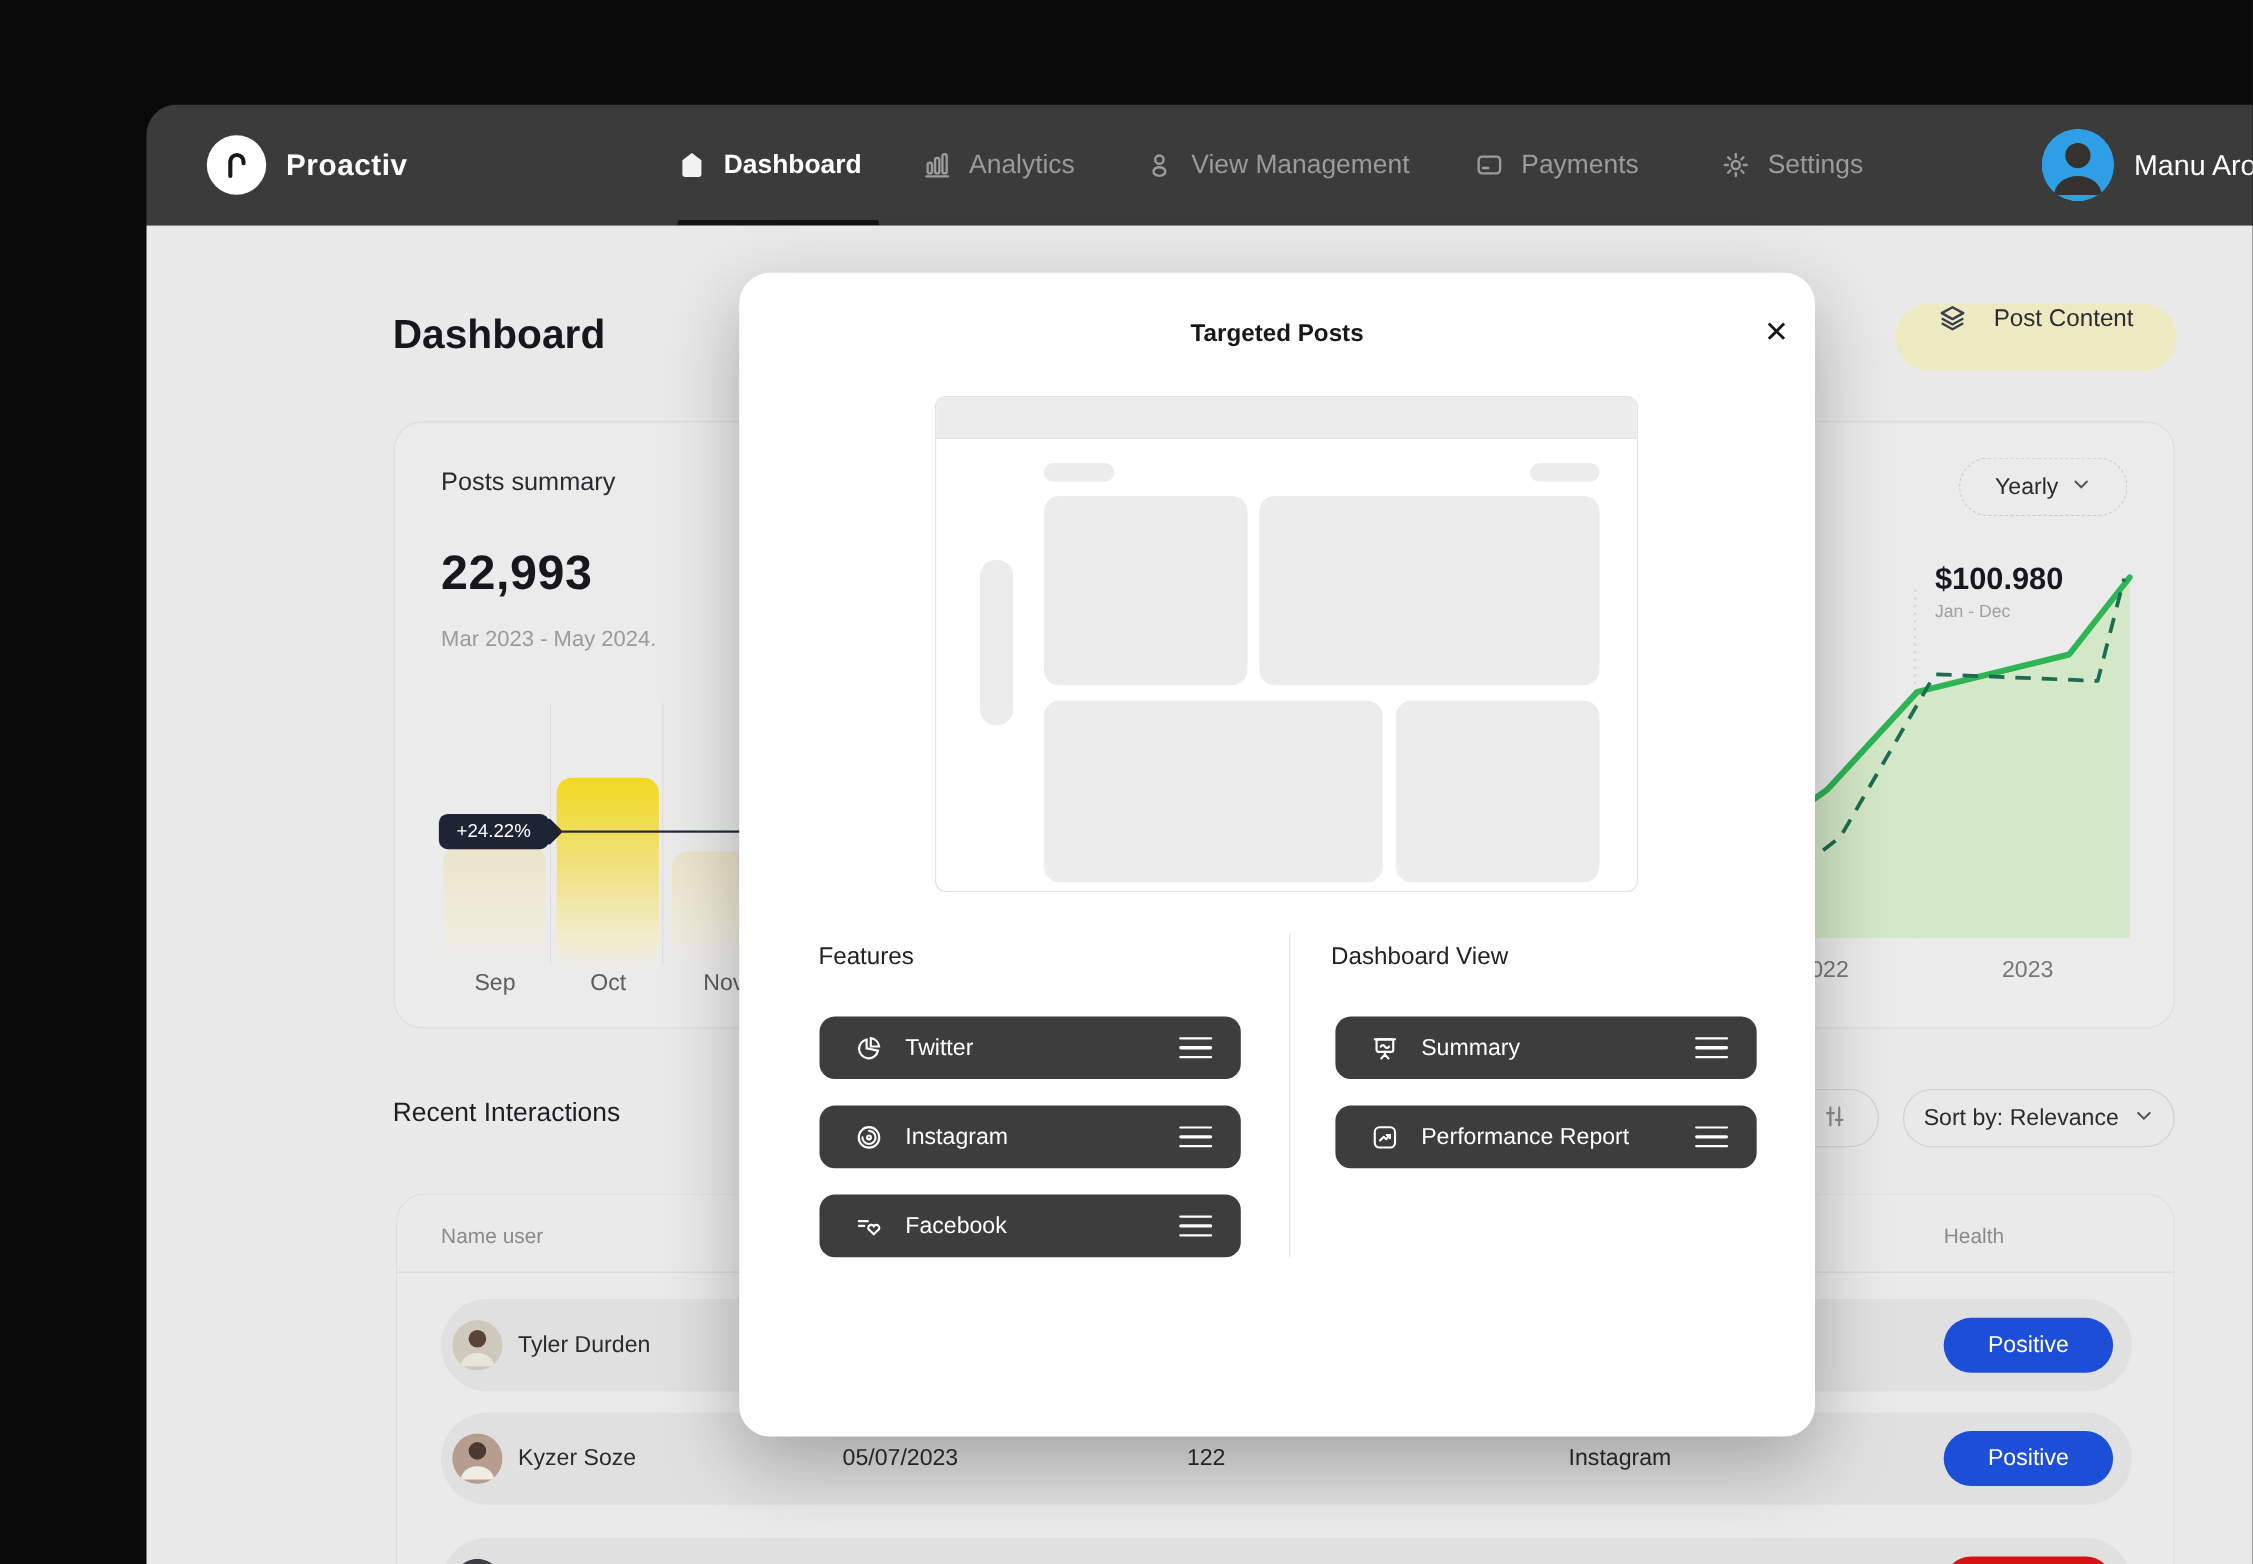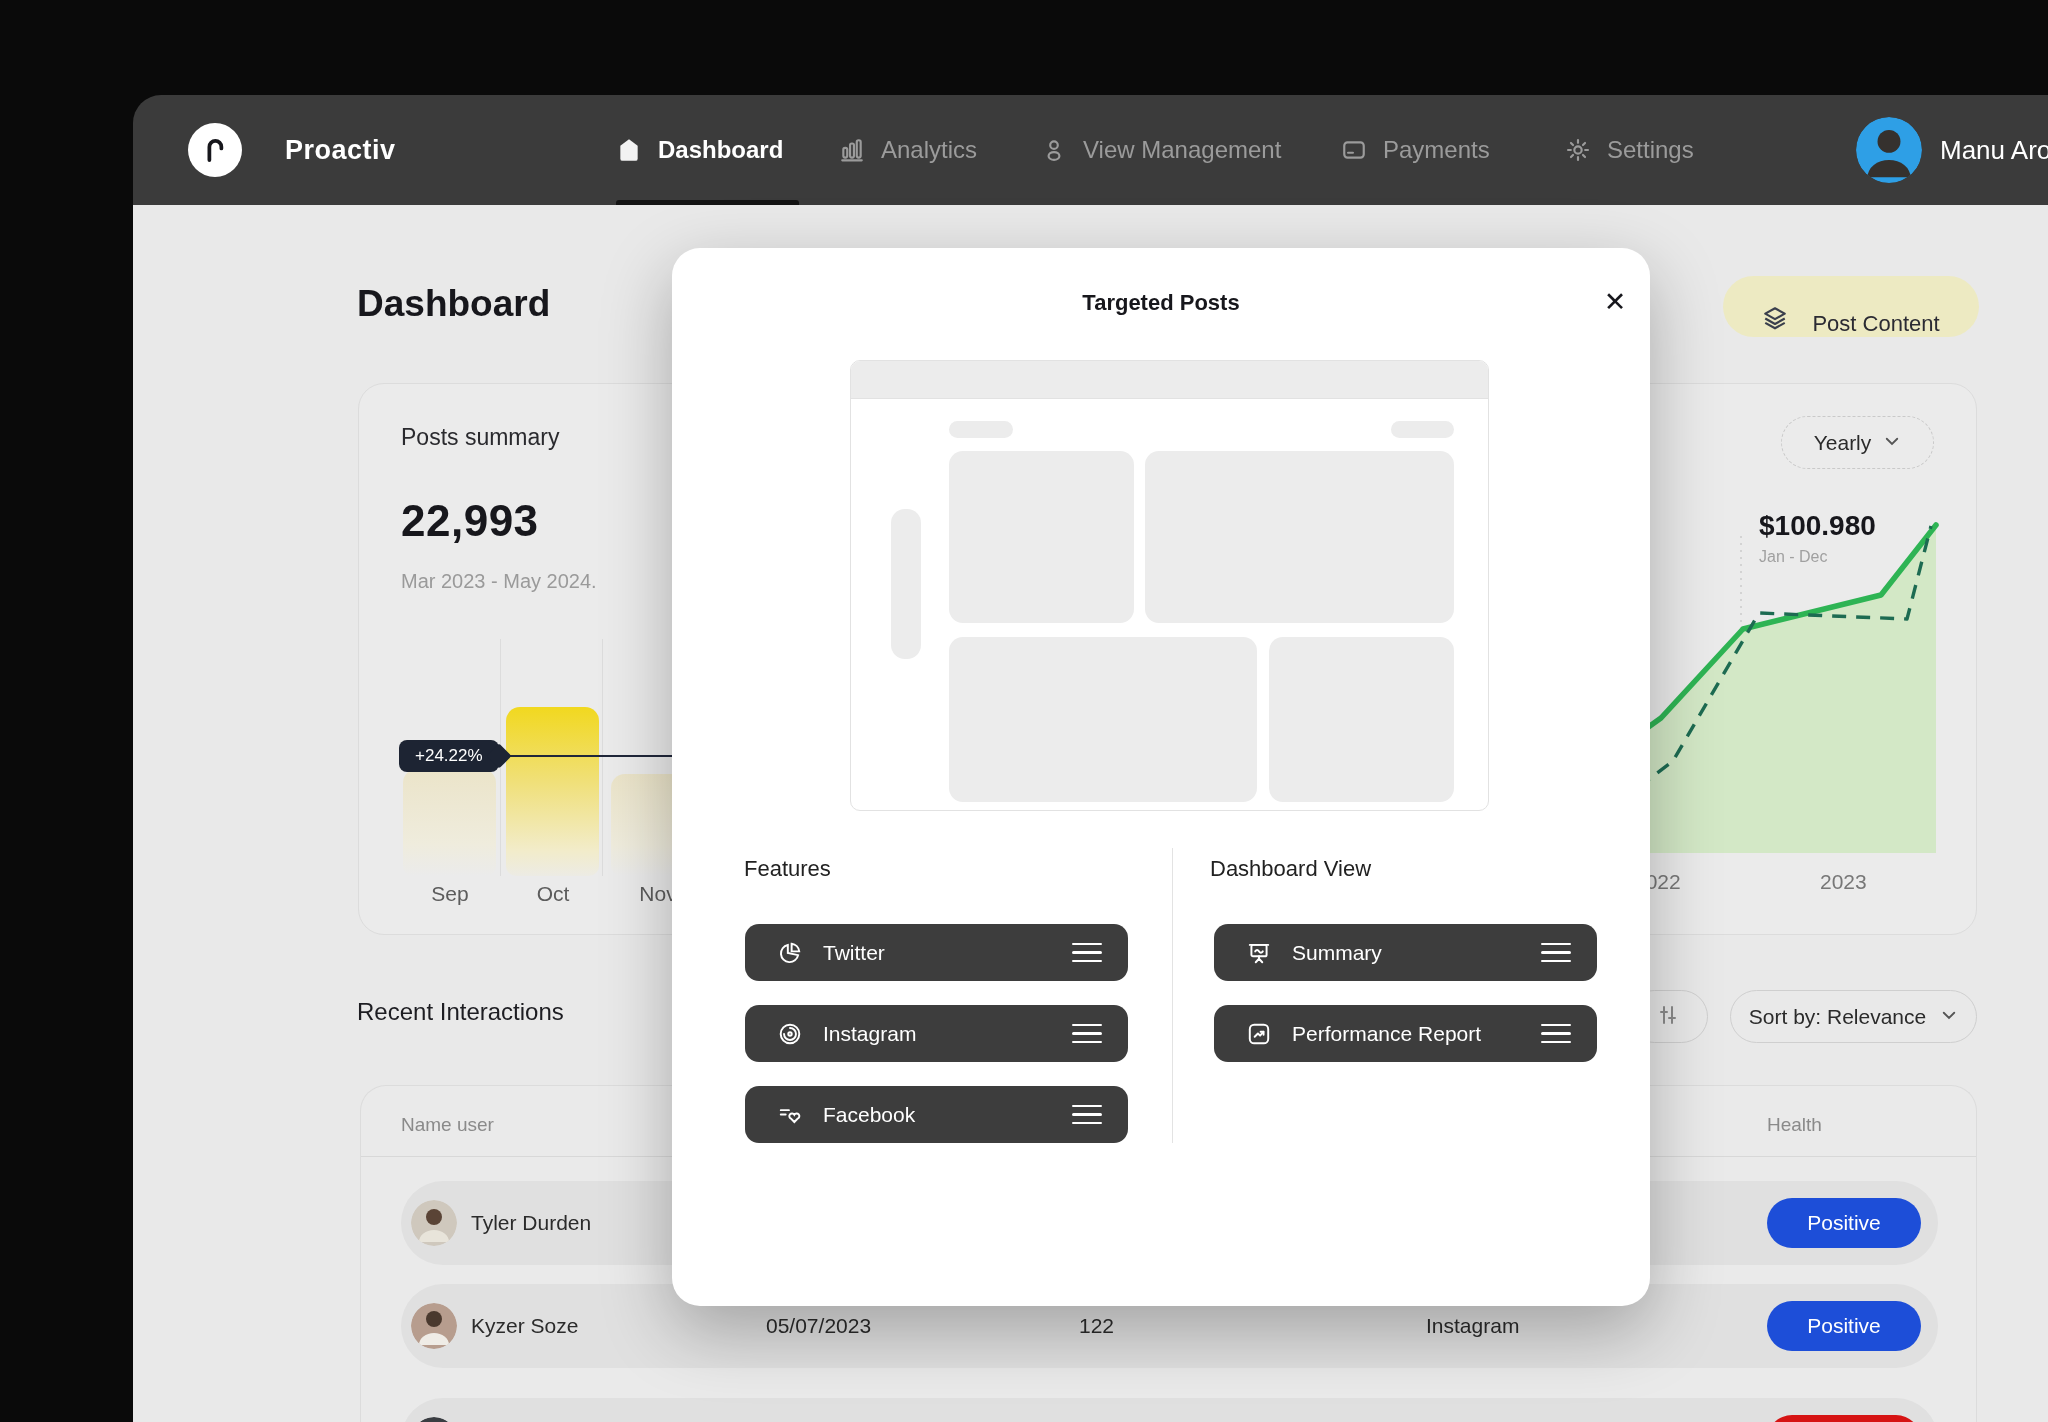--- a/index.html
+++ b/index.html
@@ -2,32 +2,32 @@
 <html><head>
 <meta charset="utf-8">
 <style>
   * { margin:0; padding:0; box-sizing:border-box; }
   html,body { width:2048px; height:1422px; background:#0a0a0a; font-family:"Liberation Sans", sans-serif; overflow:hidden; }
   .app { position:absolute; left:133px; top:95px; width:1915px; height:1327px; border-radius:28px 0 0 0; overflow:hidden; }
   
   .nav { position:relative; height:110px; background:#3b3b3b; }
   .brand { position:absolute; left:55px; top:28px; display:flex; align-items:center; gap:18px; }
   .logo-circle { width:54px; height:54px; border-radius:50%; background:#fff; display:flex; align-items:center; justify-content:center; }
-  .brand-name { color:#fff; font-size:27px; font-weight:700; letter-spacing:.5px;margin-left:25px; }
+  .brand-name { color:#fff; font-size:27px; font-weight:700; letter-spacing:.5px; }
   .nav-item { position:absolute; top:0; height:110px; display:flex; align-items:center; gap:16px; color:#9b9b9b; font-size:24px; cursor:pointer; }
   .nav-item svg { display:block; }
   .nav-item.active { color:#fff; font-weight:700; }
   .nav-underline { position:absolute; left:483px; bottom:0; width:183px; height:5px; background:#141414; border-radius:3px 3px 0 0; }
   .nav-user { position:absolute; left:1723px; top:22px; display:flex; align-items:center; gap:18px; width:260px; overflow:hidden; white-space:nowrap; }
   .avatar-lg { width:66px; height:66px; border-radius:50%; overflow:hidden; flex:0 0 auto; }
   .nav-user-name { color:#fff; font-size:26px; }
   
   .content { position:relative; height:1217px; background:#e9e9e9; }
   .page-title { position:absolute; left:224px; top:78px; font-size:37px; font-weight:700; color:#17171c; }
-  .post-content-btn { position:absolute; left:1590px; top:71px; width:256px; height:61px; border-radius:31px; background:#edeac2; border:none; display:flex; align-items:flex-end; justify-content:center; gap:24px; font-size:22px; color:#2b2b33; font-family:inherit; cursor:pointer; }
+  .post-content-btn { position:absolute; left:1590px; top:71px; width:256px; height:61px; border-radius:31px; background:#edeac2; border:none; display:flex; align-items:flex-start; justify-content:center; gap:24px; font-size:22px; color:#2b2b33; font-family:inherit; cursor:pointer; }
   .card { position:absolute; top:178px; height:552px; background:#ebebeb; border:1px solid #dcdcdc; border-radius:26px; }
   .card.left { left:225px; width:833px; border-radius:26px; }
   .card.right { left:1027px; width:817px; }
   .ps-title { position:absolute; left:42px; top:40px; font-size:23px; color:#2a2a2e; font-weight:500; }
   .ps-total { position:absolute; left:42px; top:112px; font-size:44px; font-weight:700; color:#17171c; letter-spacing:.5px; }
   .ps-range { position:absolute; left:42px; top:186px; font-size:20px; color:#9a9a9a; }
   .gridline-v { position:absolute; top:255px; width:1px; height:237px; background:#dcdcdc; }
   .bar { position:absolute; border-radius:14px 14px 10px 10px; }
   .bar.cream { background:linear-gradient(180deg,#ebe4c9 0%, #efecdd 70%, rgba(239,236,221,0)); }
   .bar.yellow { background:linear-gradient(180deg,#f1d81f 0%, #f0e07a 45%, #f2ecca 85%, rgba(242,236,202,.2)); }

